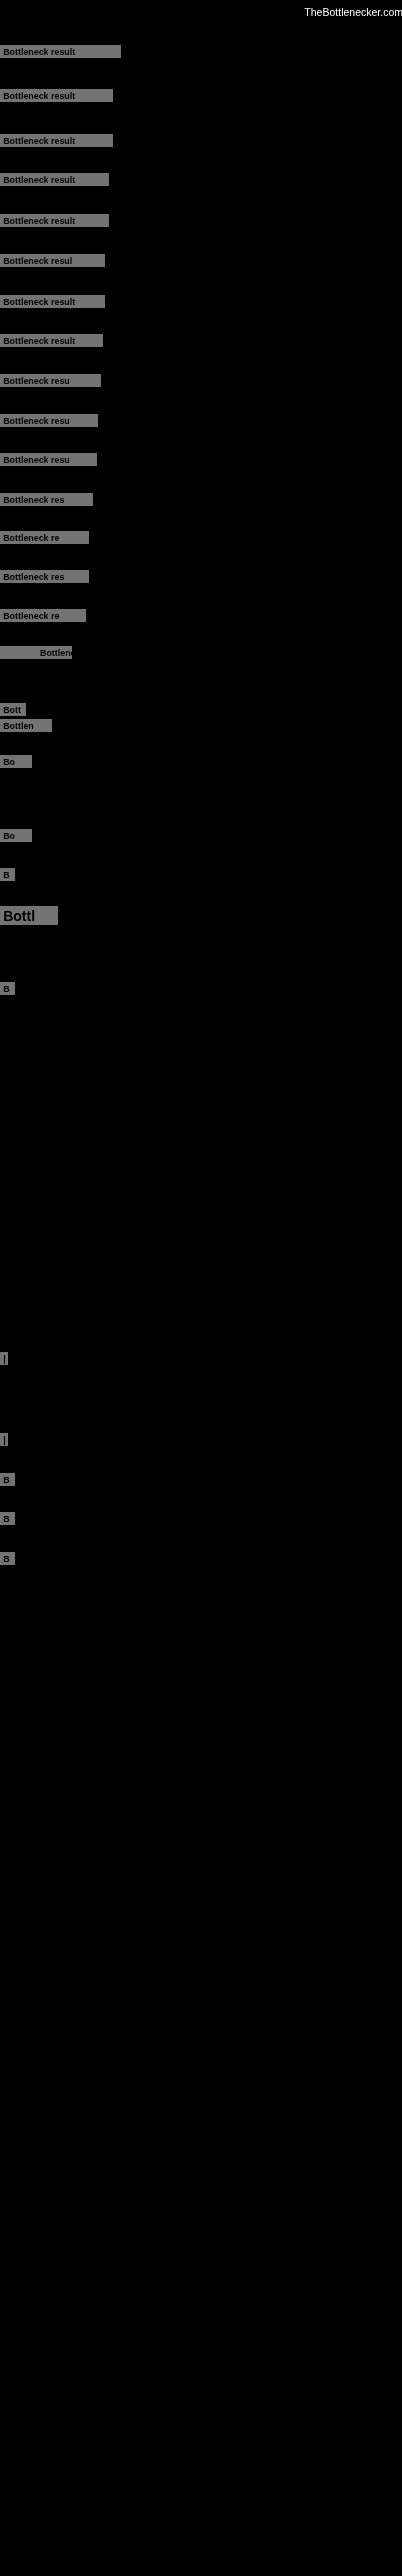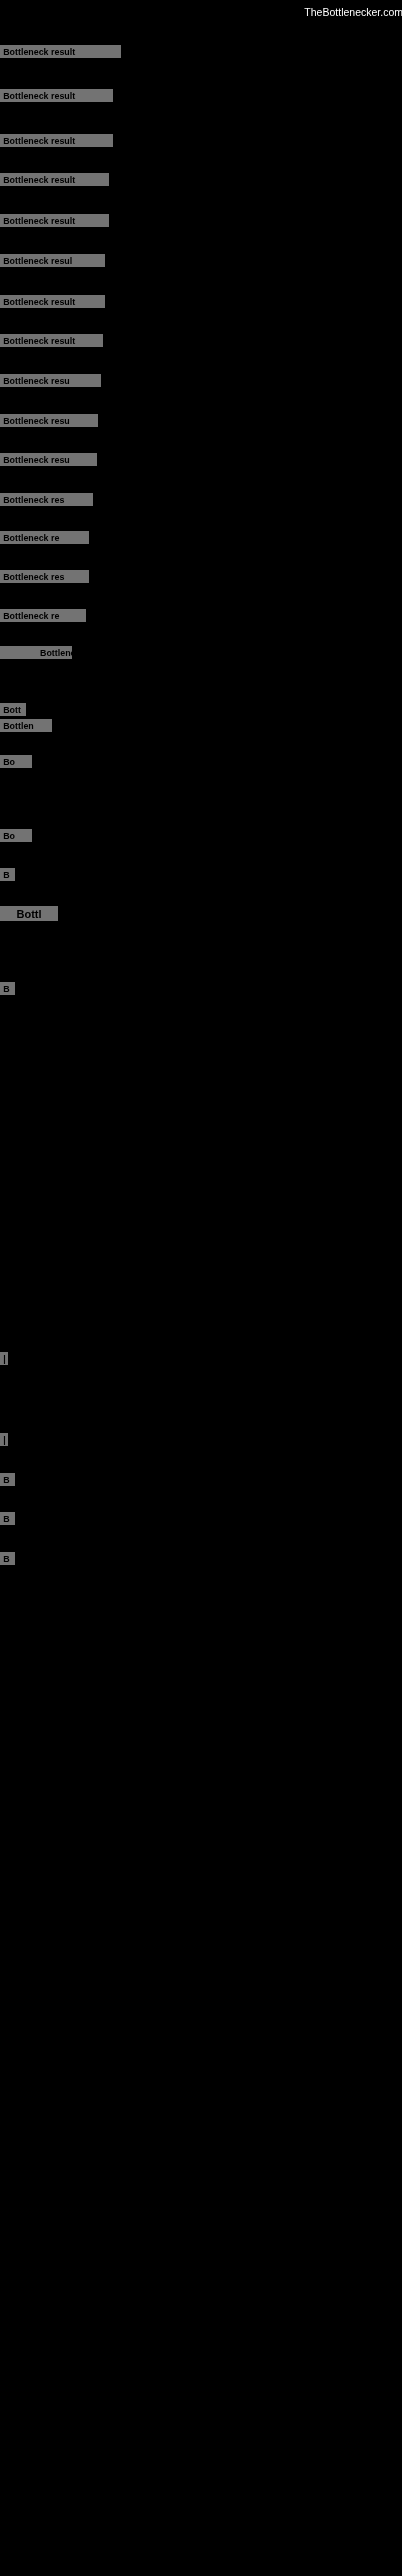--- a/index.html
+++ b/index.html
@@ -59,21 +59,21 @@
     <div class="bottleneck-badge" style="top: 493px; width: 93px; font-size: 8.9px;">Bottleneck res</div>
     <div class="bottleneck-badge" style="top: 531px; width: 89px; font-size: 8.9px;">Bottleneck re</div>
     <div class="bottleneck-badge" style="top: 570px; width: 89px; font-size: 8.9px;">Bottleneck res</div>
     <div class="bottleneck-badge" style="top: 609px; width: 86px; font-size: 8.9px;">Bottleneck re</div>
     <div class="bottleneck-badge" style="top: 646px; width: 72px; font-size: 8.9px; padding-left: 40px;">Bottlenec</div>
     <div class="bottleneck-badge" style="top: 683px; width: 26px; font-size: 8.9px; margin-top: 20px;">Bott</div>
     <div class="bottleneck-badge" style="top: 719px; width: 52px; font-size: 8.9px;">Bottlen</div>
     <div class="bottleneck-badge" style="top: 755px; width: 32px; font-size: 8.9px;">Bo</div>
     <div class="bottleneck-badge" style="top: 829px; width: 32px; font-size: 8.9px;">Bo</div>
     <div class="bottleneck-badge" style="top: 868px; width: 14.5px; font-size: 8.9px;">B</div>
-    <div class="bottleneck-badge" style="top: 906px; width: 58px; font-size: 11px; text-align: center;">Bottl</div>
+    <div class="bottleneck-badge" style="top: 906px; width: 58px; font-size: 14px;">Bottl</div>
     <div class="bottleneck-badge" style="top: 982px; width: 14.5px; font-size: 8.9px;">B</div>
     <div class="bottleneck-badge" style="top: 1352px; width: 8px; font-size: 8.9px;">|</div>
     <div class="bottleneck-badge" style="top: 1433px; width: 8px; font-size: 8.9px;">|</div>
     <div class="bottleneck-badge" style="top: 1473px; width: 14.5px; font-size: 8.9px;">B</div>
     <div class="bottleneck-badge" style="top: 1512px; width: 14.5px; font-size: 8.9px;">B</div>
     <div class="bottleneck-badge" style="top: 1552px; width: 14.5px; font-size: 8.9px;">B</div>
   </div>
 
 
 </body></html>

